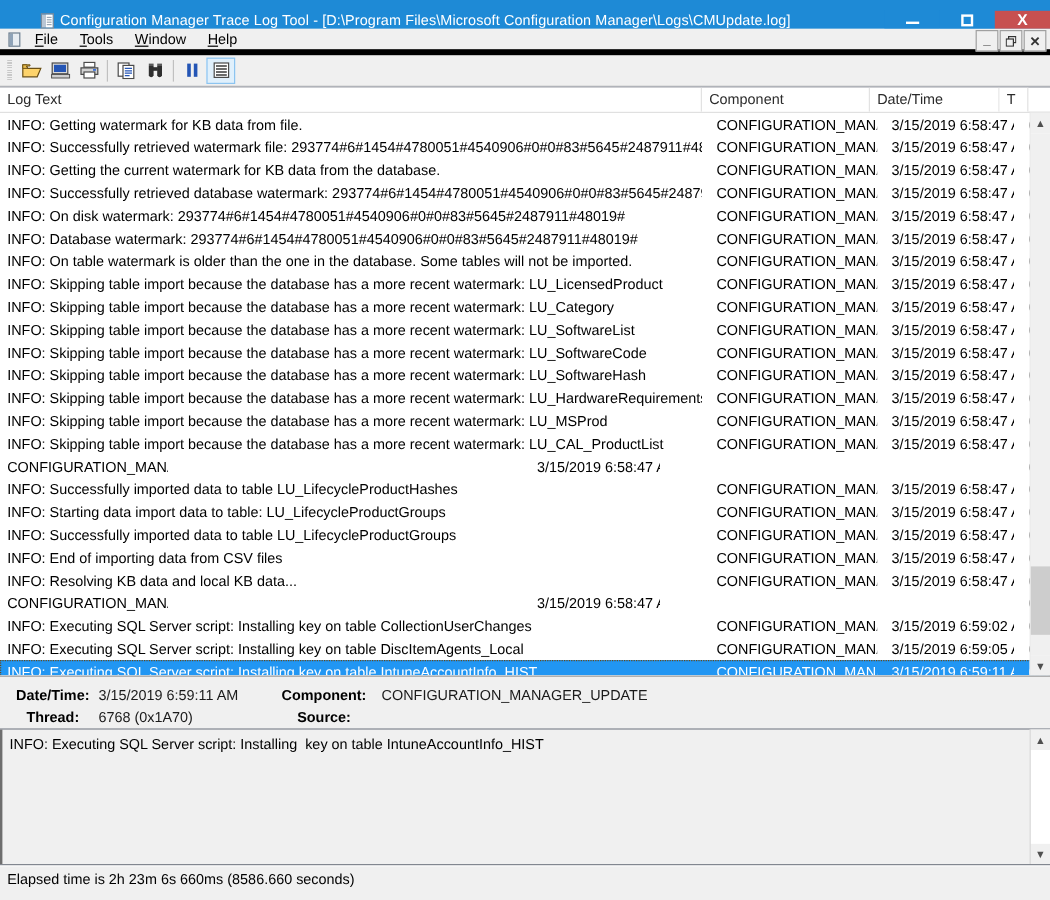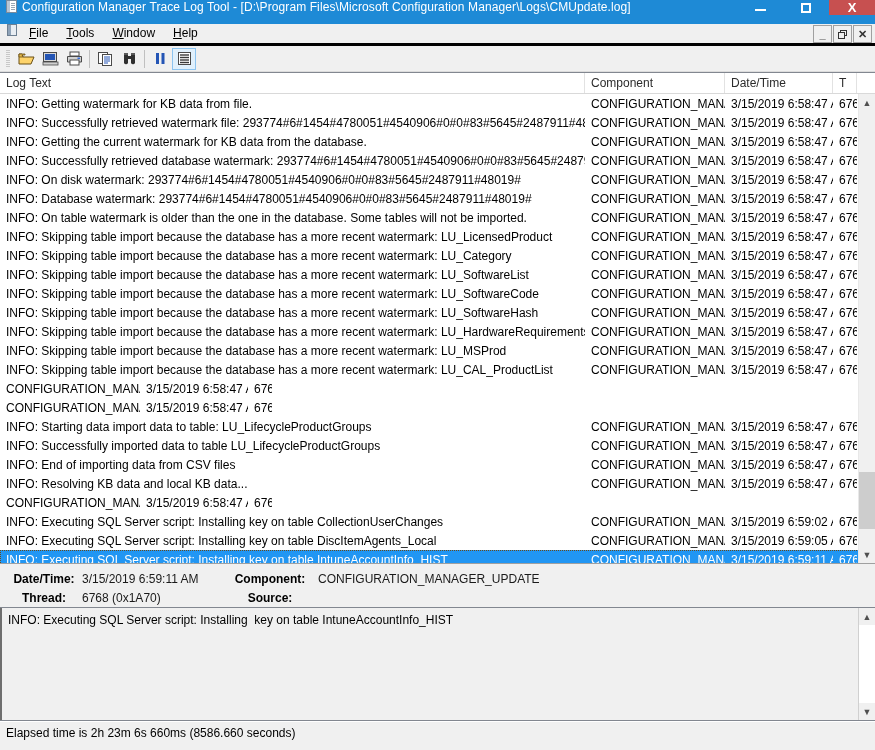--- a/index.html
+++ b/index.html
@@ -10,22 +10,23 @@
     background: #f0f0f0;
     overflow: hidden;
     -webkit-font-smoothing: none;
   }
 
   
   .titlebar {
     height: 24px;
     background: #1e8ad6;
     display: flex;
-    align-items: flex-start;
+    align-items: flex-end;
     color: #ffffff;
+    padding-left: 28px;
   }
   .titlebar-icon {
     width: 22px;
     display: flex; align-items: center; justify-content: center;
     flex: 0 0 22px;
   }
   .doc-glyph {
     width: 11px; height: 13px;
     background: linear-gradient(to right, #b9c6d4 0 3px, #ffffff 3px 100%);
     border: 1px solid #7a8b9c;
@@ -62,22 +63,22 @@
     width: 10px; height: 10px;
     border: 2px solid #fff;
     display: block;
   }
 
   
   .menubar {
     height: 22px;
     background: #f0f0f0;
     display: flex;
-    align-items: flex-start;
-    border-bottom: 3px solid #000000;
+    align-items: center;
+    border-bottom: 5px solid #000000;
     position: relative;
   }
   .menu-doc-icon {
     width: 20px; display: flex; align-items: center; justify-content: center;
     flex: 0 0 20px; padding-left: 4px;
   }
   .menu-doc-glyph {
     width: 10px; height: 12px;
     background: linear-gradient(to right, #8fa3b8 0 3px, #e8edf2 3px 100%);
     border: 1px solid #6d7f91;
@@ -168,20 +169,21 @@
     overflow: hidden;
   }
   .lv-row {
     display: flex;
     height: 19px;
     align-items: center;
     font-size: 12px;
     color: #000;
     cursor: default;
     white-space: nowrap;
+    justify-content: space-between;
   }
   .lv-row.selected {
     background: #2196f3;
     color: #ffffff;
     outline: 1px dotted #6b4a18;
     outline-offset: -1px;
   }
   .lv-cell {
     padding-left: 6px;
     overflow: hidden;
@@ -480,20 +482,21 @@
         <div class="lv-cell c-comp">CONFIGURATION_MANA</div>
         <div class="lv-cell c-date">3/15/2019 6:58:47 AM</div>
         <div class="lv-cell c-thr">676</div>
       </div>
       <div class="lv-row">
         <div class="lv-cell c-comp">CONFIGURATION_MANA</div>
         <div class="lv-cell c-date">3/15/2019 6:58:47 AM</div>
         <div class="lv-cell c-thr">676</div>
       </div>
       <div class="lv-row">
+        <div class="lv-cell c-log">INFO: Successfully imported data to table LU_LifecycleProductHashes</div>
         <div class="lv-cell c-comp">CONFIGURATION_MANA</div>
         <div class="lv-cell c-date">3/15/2019 6:58:47 AM</div>
         <div class="lv-cell c-thr">676</div>
       </div>
       <div class="lv-row">
         <div class="lv-cell c-log">INFO: Starting data import data to table: LU_LifecycleProductGroups</div>
         <div class="lv-cell c-comp">CONFIGURATION_MANA</div>
         <div class="lv-cell c-date">3/15/2019 6:58:47 AM</div>
         <div class="lv-cell c-thr">676</div>
       </div>

